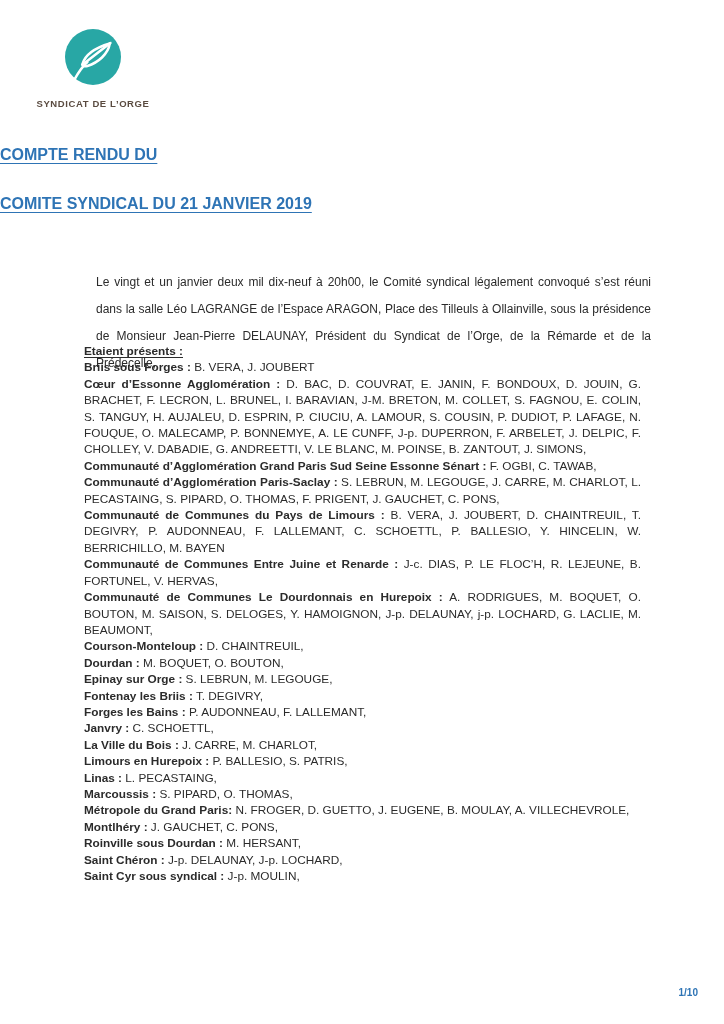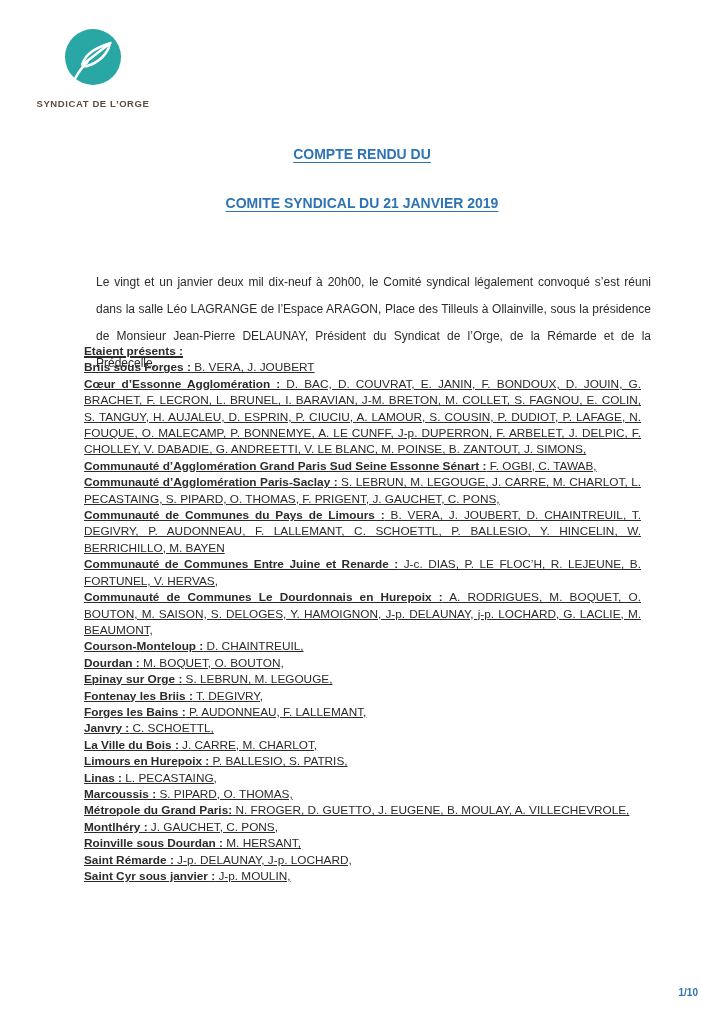--- a/index.html
+++ b/index.html
@@ -39,24 +39,23 @@
     letter-spacing: 0.6px;
     color: #5a4b40;
     white-space: nowrap;
   }
 
   
   .doc-title {
     position: absolute;
     left: 0;
     right: 0;
-    text-align: center;
     color: #2e74b5;
     font-weight: 700;
-    font-size: 14px;
+    font-size: 16px;
     text-decoration: underline;
     text-underline-offset: 3px;
   }
   .doc-title.first  { top: 146px; }
   .doc-title.second { top: 195px; }
 
   
   .intro {
     position: absolute;
     left: 84px;
@@ -69,21 +68,20 @@
   }
 
   
   .attendees {
     position: absolute;
     left: 84px;
     top: 343px;
     width: 557px;
     font-size: 11.8px;
     line-height: 16.4px;
-    text-decoration: underline;
   }
   .attendees p {
     margin: 0;
     text-align: justify;
   }
   .attendees-heading {
     font-weight: 700;
     text-decoration: underline;
     text-underline-offset: 2px;
   }
@@ -139,20 +137,20 @@
         <p><span class="entry-label">Fontenay les Briis :</span> T. DEGIVRY,</p>
         <p><span class="entry-label">Forges les Bains :</span> P. AUDONNEAU, F. LALLEMANT,</p>
         <p><span class="entry-label">Janvry :</span> C. SCHOETTL,</p>
         <p><span class="entry-label">La Ville du Bois :</span> J. CARRE, M. CHARLOT,</p>
         <p><span class="entry-label">Limours en Hurepoix :</span> P. BALLESIO, S. PATRIS,</p>
         <p><span class="entry-label">Linas :</span> L. PECASTAING,</p>
         <p><span class="entry-label">Marcoussis :</span> S. PIPARD, O. THOMAS,</p>
         <p><span class="entry-label">Métropole du Grand Paris:</span> N. FROGER, D. GUETTO, J. EUGENE, B. MOULAY, A. VILLECHEVROLE,</p>
         <p><span class="entry-label">Montlhéry :</span> J. GAUCHET, C. PONS,</p>
         <p><span class="entry-label">Roinville sous Dourdan :</span> M. HERSANT,</p>
-        <p><span class="entry-label">Saint Rémarde :</span> J-p. DELAUNAY, J-p. LOCHARD,</p>
-        <p><span class="entry-label">Saint Cyr sous janvier :</span> J-p. MOULIN,</p>
+        <p><span class="entry-label">Saint Chéron :</span> J-p. DELAUNAY, J-p. LOCHARD,</p>
+        <p><span class="entry-label">Saint Cyr sous syndical :</span> J-p. MOULIN,</p>
       </div>
   </div>
 
   <div class="page-number">1/10</div>
 
 </div>
 
 </body></html>

